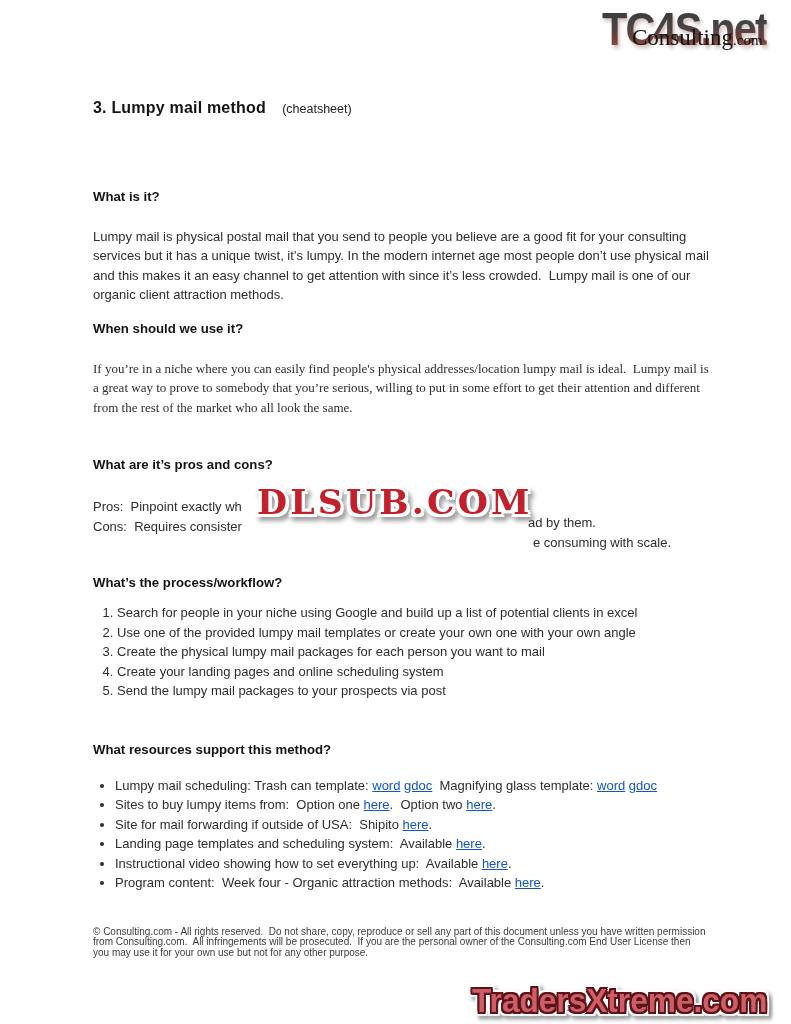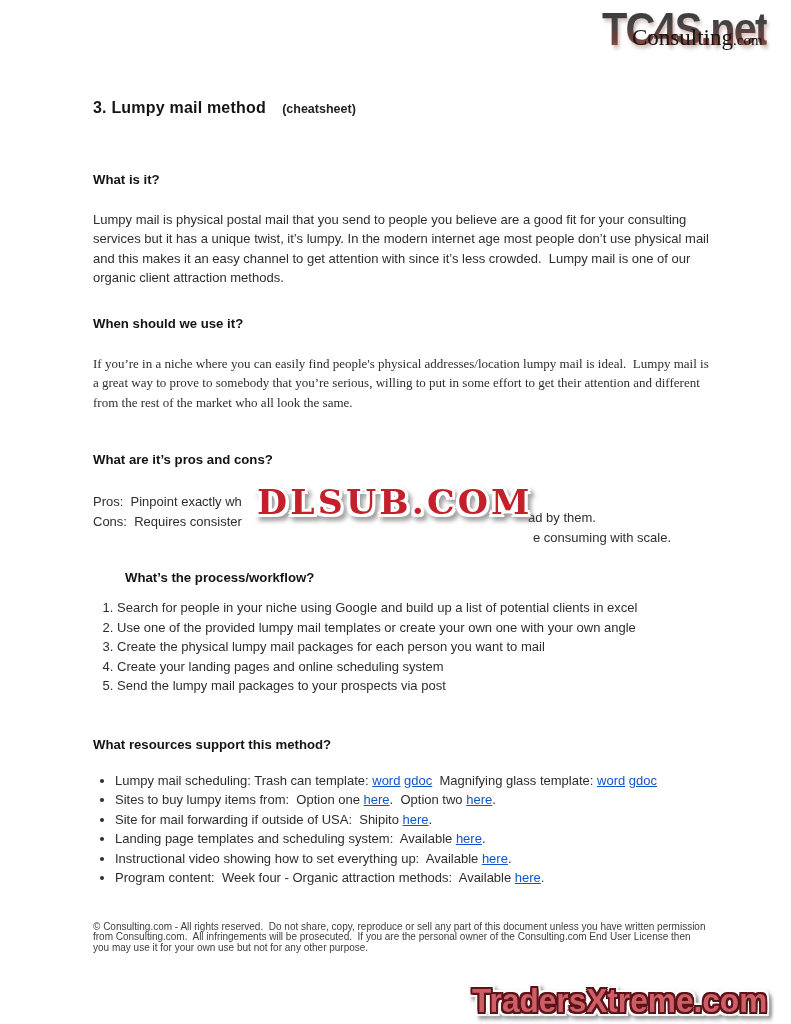--- a/index.html
+++ b/index.html
@@ -13,33 +13,33 @@
   }
   .page { position: absolute; inset: 0; background: #fff; }
 
   .content {
     position: absolute; left: 93px; top: 95px; width: 616px;
     color: #2e2e2e; font-size: 13px; line-height: 19.5px;
     z-index: 1;
   }
   .doc-title { margin: 0; color: #141414; }
   .doc-title .title-text { font-size: 16px; font-weight: bold; letter-spacing: 0.2px; }
-  .doc-title .title-suffix { font-size: 12.5px; font-weight: bold; margin-left: 9px; color: #222; margin-top: 38px; }
+  .doc-title .title-suffix { font-size: 12.5px; font-weight: normal; margin-left: 9px; color: #222; margin-top: 38px; }
 
   .h2 { font-weight: bold; color: #141414; font-size: 13.2px; margin: 0; line-height: 17px; }
-  .h-whatisit   { margin-top: 51px; }
+  .h-whatisit   { margin-top: 68px; }
   .p-whatisit   { margin: 22px 0 0 0; }
-  .h-whenuse    { margin-top: 27px; }
+  .h-whenuse    { margin-top: 15px; }
   .p-whenuse    { margin: 22px 0 0 0; font-family: Liberation Serif, serif; }
   .h-proscons   { margin-top: 39px; }
   .proscons     { margin-top: 24px; position: relative; height: 39px; }
   .pc-line      { position: relative; height: 19.5px; white-space: nowrap; }
   .pc-end-1     { position: absolute; left: 435px; top: 16px; text-align: center; }
   .pc-end-2     { position: absolute; left: 440px; top: 16px; }
-  .h-process    { margin-top: 38px; margin-left: 32px; }
+  .h-process    { margin-top: 38px; }
   .process-list { margin: 12px 0 0 0; padding-left: 24px; }
   .process-list li { margin: 0; padding-left: 0; }
   .h-resources  { margin-top: 40px; }
   .resource-list { margin: 18px 0 0 0; padding-left: 22px; list-style: disc; }
   .resource-list li { margin: 0; }
 
   .link { color: #1155cc; text-decoration: underline; cursor: pointer; }
 
   .doc-footer {
     margin-top: 34px; width: 614px;

